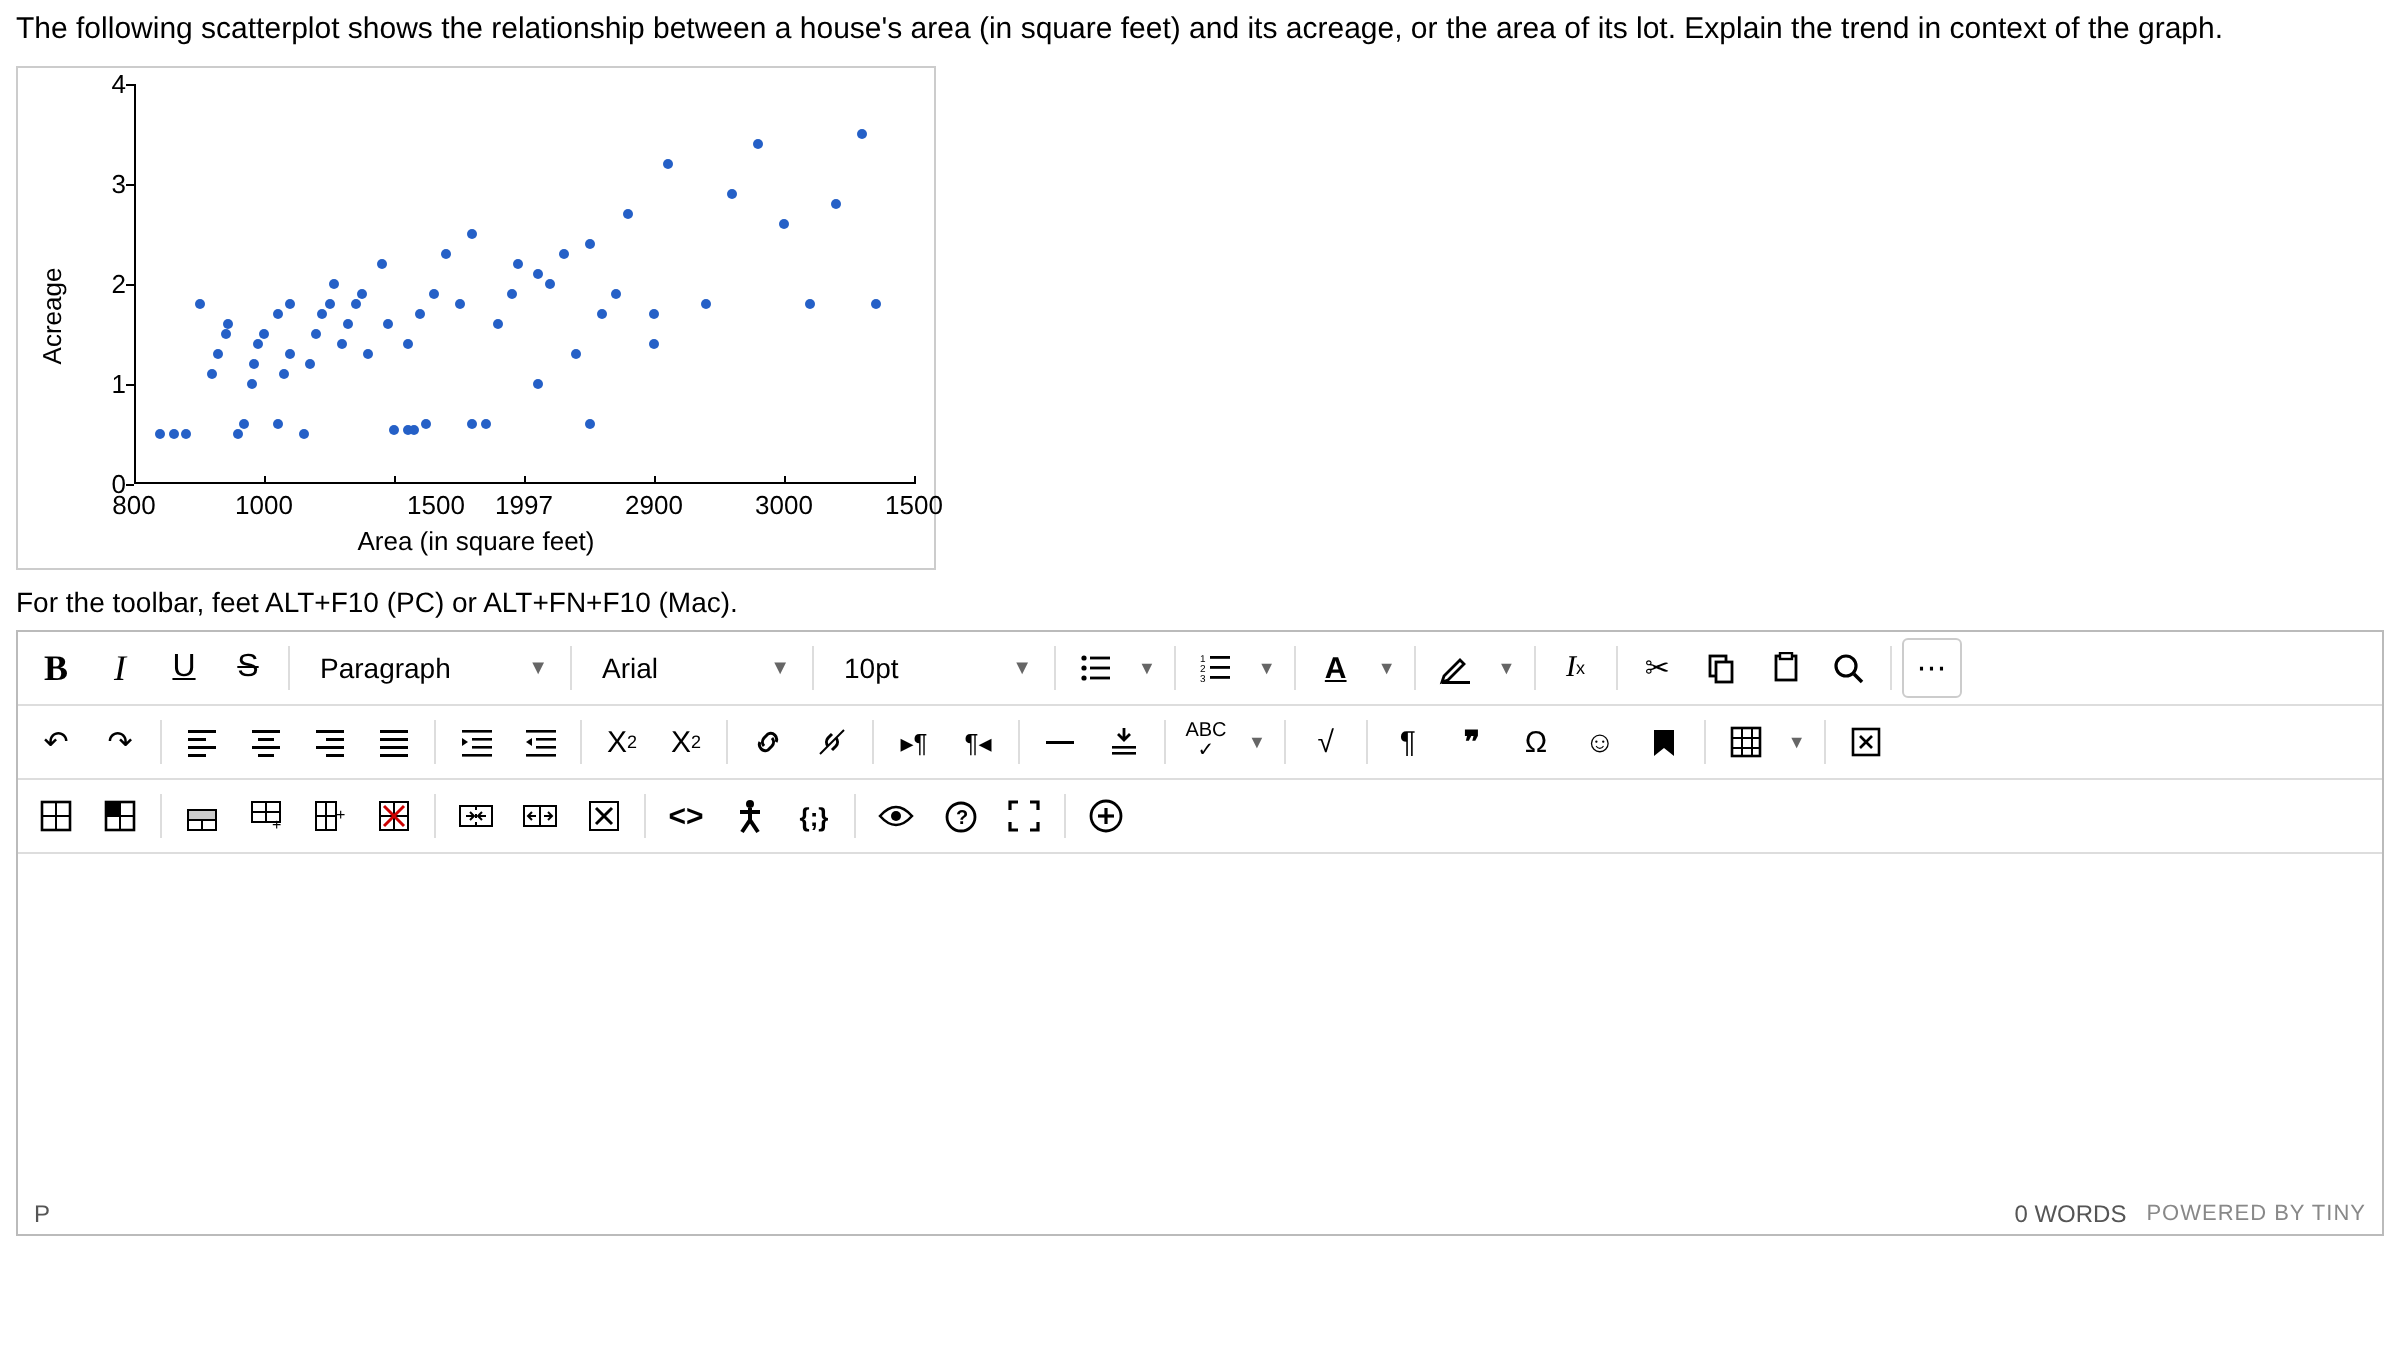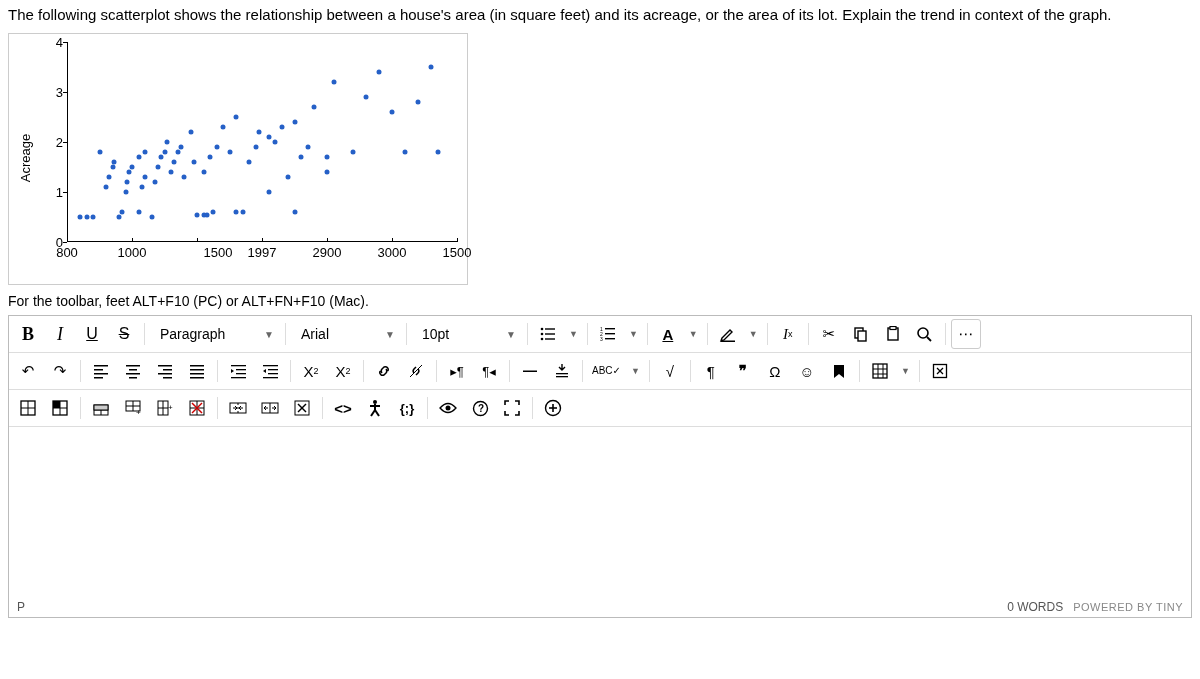--- a/index.html
+++ b/index.html
@@ -33,20 +33,21 @@
   svg{display:block;}
 </style>
 </head>
 <body>
 
 <div class="prompt">The following scatterplot shows the relationship between a house's area (in square feet) and its acreage, or the area of its lot. Explain the trend in context of the graph.</div>
 
 <div class="chart-frame">
   <div class="chart-area" id="chart-area">
     <div class="y-label">Acreage</div>
+    <div class="x-label">Area (in square feet)</div>
     <div class="y-axis-line"></div>
     <div class="x-axis-line"></div>
     <div class="plot" id="plot">
         <div class="pt" style="left: 13px; bottom: 25px;"></div>
         <div class="pt" style="left: 19.5px; bottom: 25px;"></div>
         <div class="pt" style="left: 26px; bottom: 25px;"></div>
         <div class="pt" style="left: 32.5px; bottom: 90px;"></div>
         <div class="pt" style="left: 39px; bottom: 55px;"></div>
         <div class="pt" style="left: 41.6px; bottom: 65px;"></div>
         <div class="pt" style="left: 45.5px; bottom: 75px;"></div>
@@ -313,21 +314,21 @@
         </svg>
       </div>
     <div class="tbtn">
         <svg width="16" height="16" viewBox="0 0 16 16">
           <rect x="2" y="10" width="12" height="1.3"></rect>
           <rect x="2" y="13" width="12" height="1.3"></rect>
           <path d="M8 1 L8 7 M5 4 L8 7 L11 4" fill="none" stroke="#000" stroke-width="1.4"></path>
         </svg>
       </div>
     <div class="sep"></div>
-    <div class="tbtn" style="font-size:10px; flex-direction:row; line-height:1;">
+    <div class="tbtn" style="font-size:10px; flex-direction:column; line-height:1;">
         <span>ABC</span>
         <span>✓</span>
       </div>
     <div class="tbtn" style="min-width:14px; font-size:9px; color:#666;">▼</div>
     <div class="sep"></div>
     <div class="tbtn">√</div>
     <div class="sep"></div>
     <div class="tbtn">¶</div>
     <div class="tbtn" style="font-weight:bold;">❞</div>
     <div class="tbtn">Ω</div>

